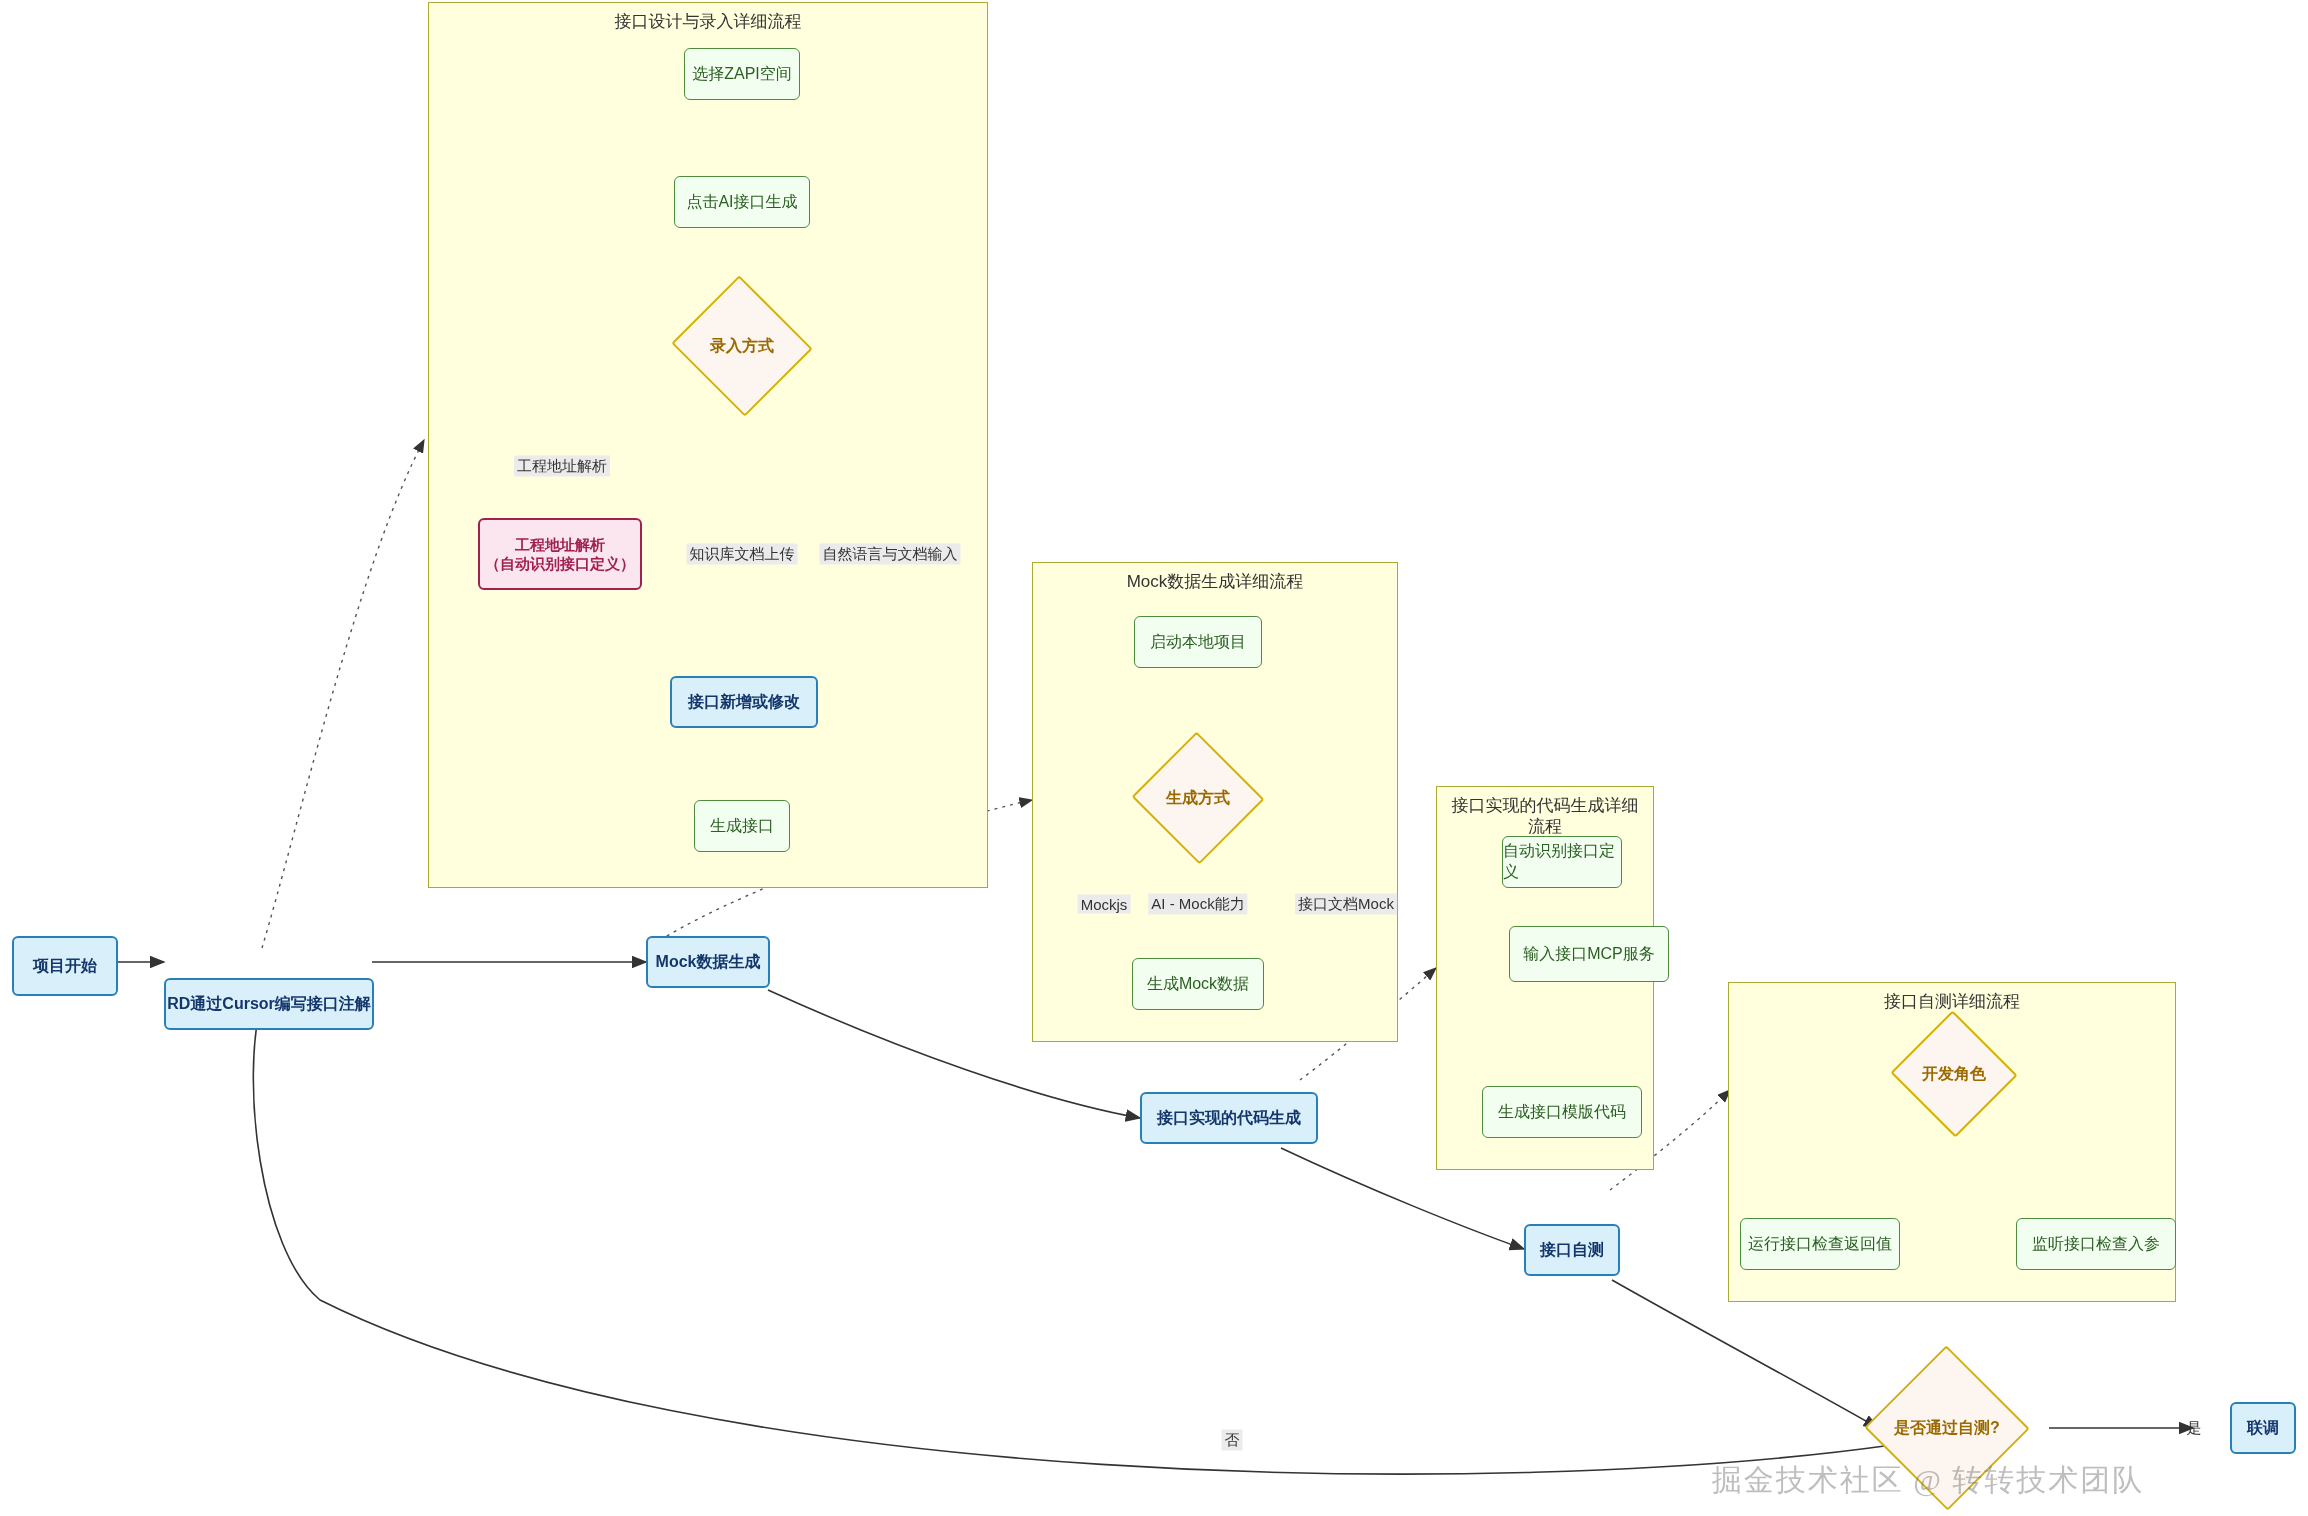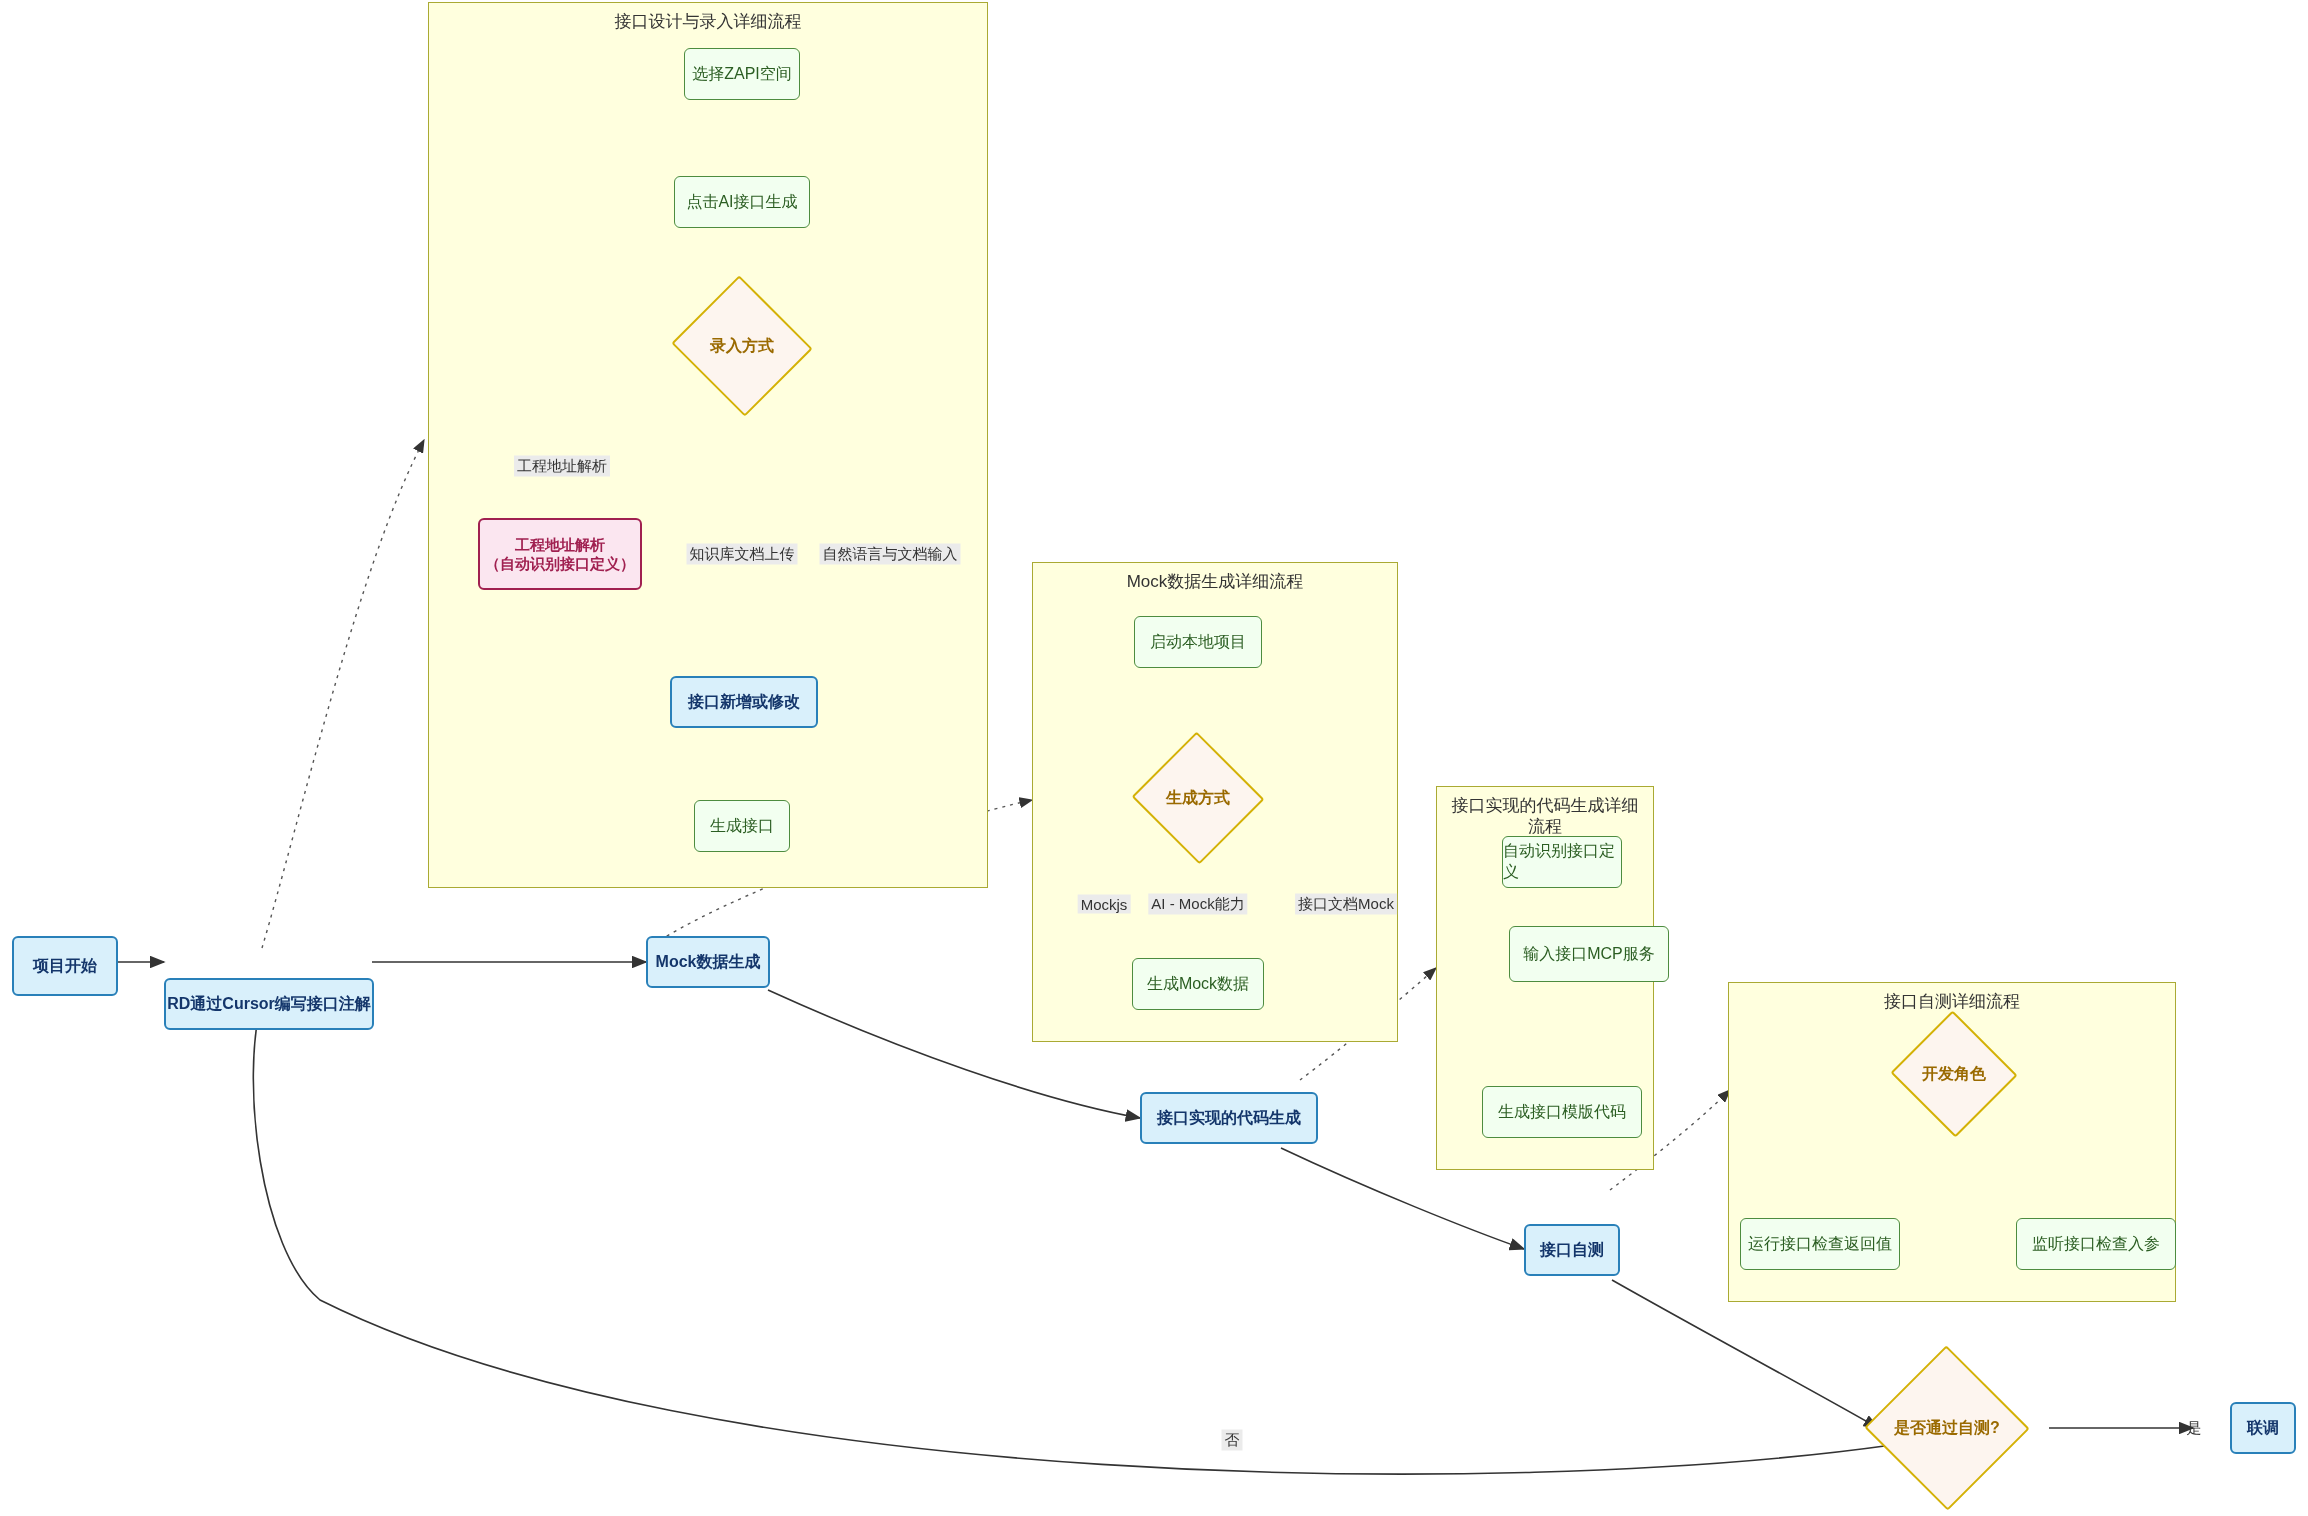--- a/index.html
+++ b/index.html
@@ -165,14 +165,15 @@
     <div class="dshape"></div>
     <div class="dlabel">是否通过自测?</div>
   </div>
 
   <div class="elabel" style="left:2194px;top:1428px;background:transparent;">是</div>
 
   <div class="elabel" style="left:1232px;top:1440px;">否</div>
 
   <div class="node n-blue" style="left:2230px;top:1402px;width:66px;height:52px;">联调</div>
 
+  <div class="watermark" style="left:1928px;top:1460px;transform:translateX(-50%);">掘金技术社区 @ 转转技术团队</div>
 
 </div>
 
 </body></html>

